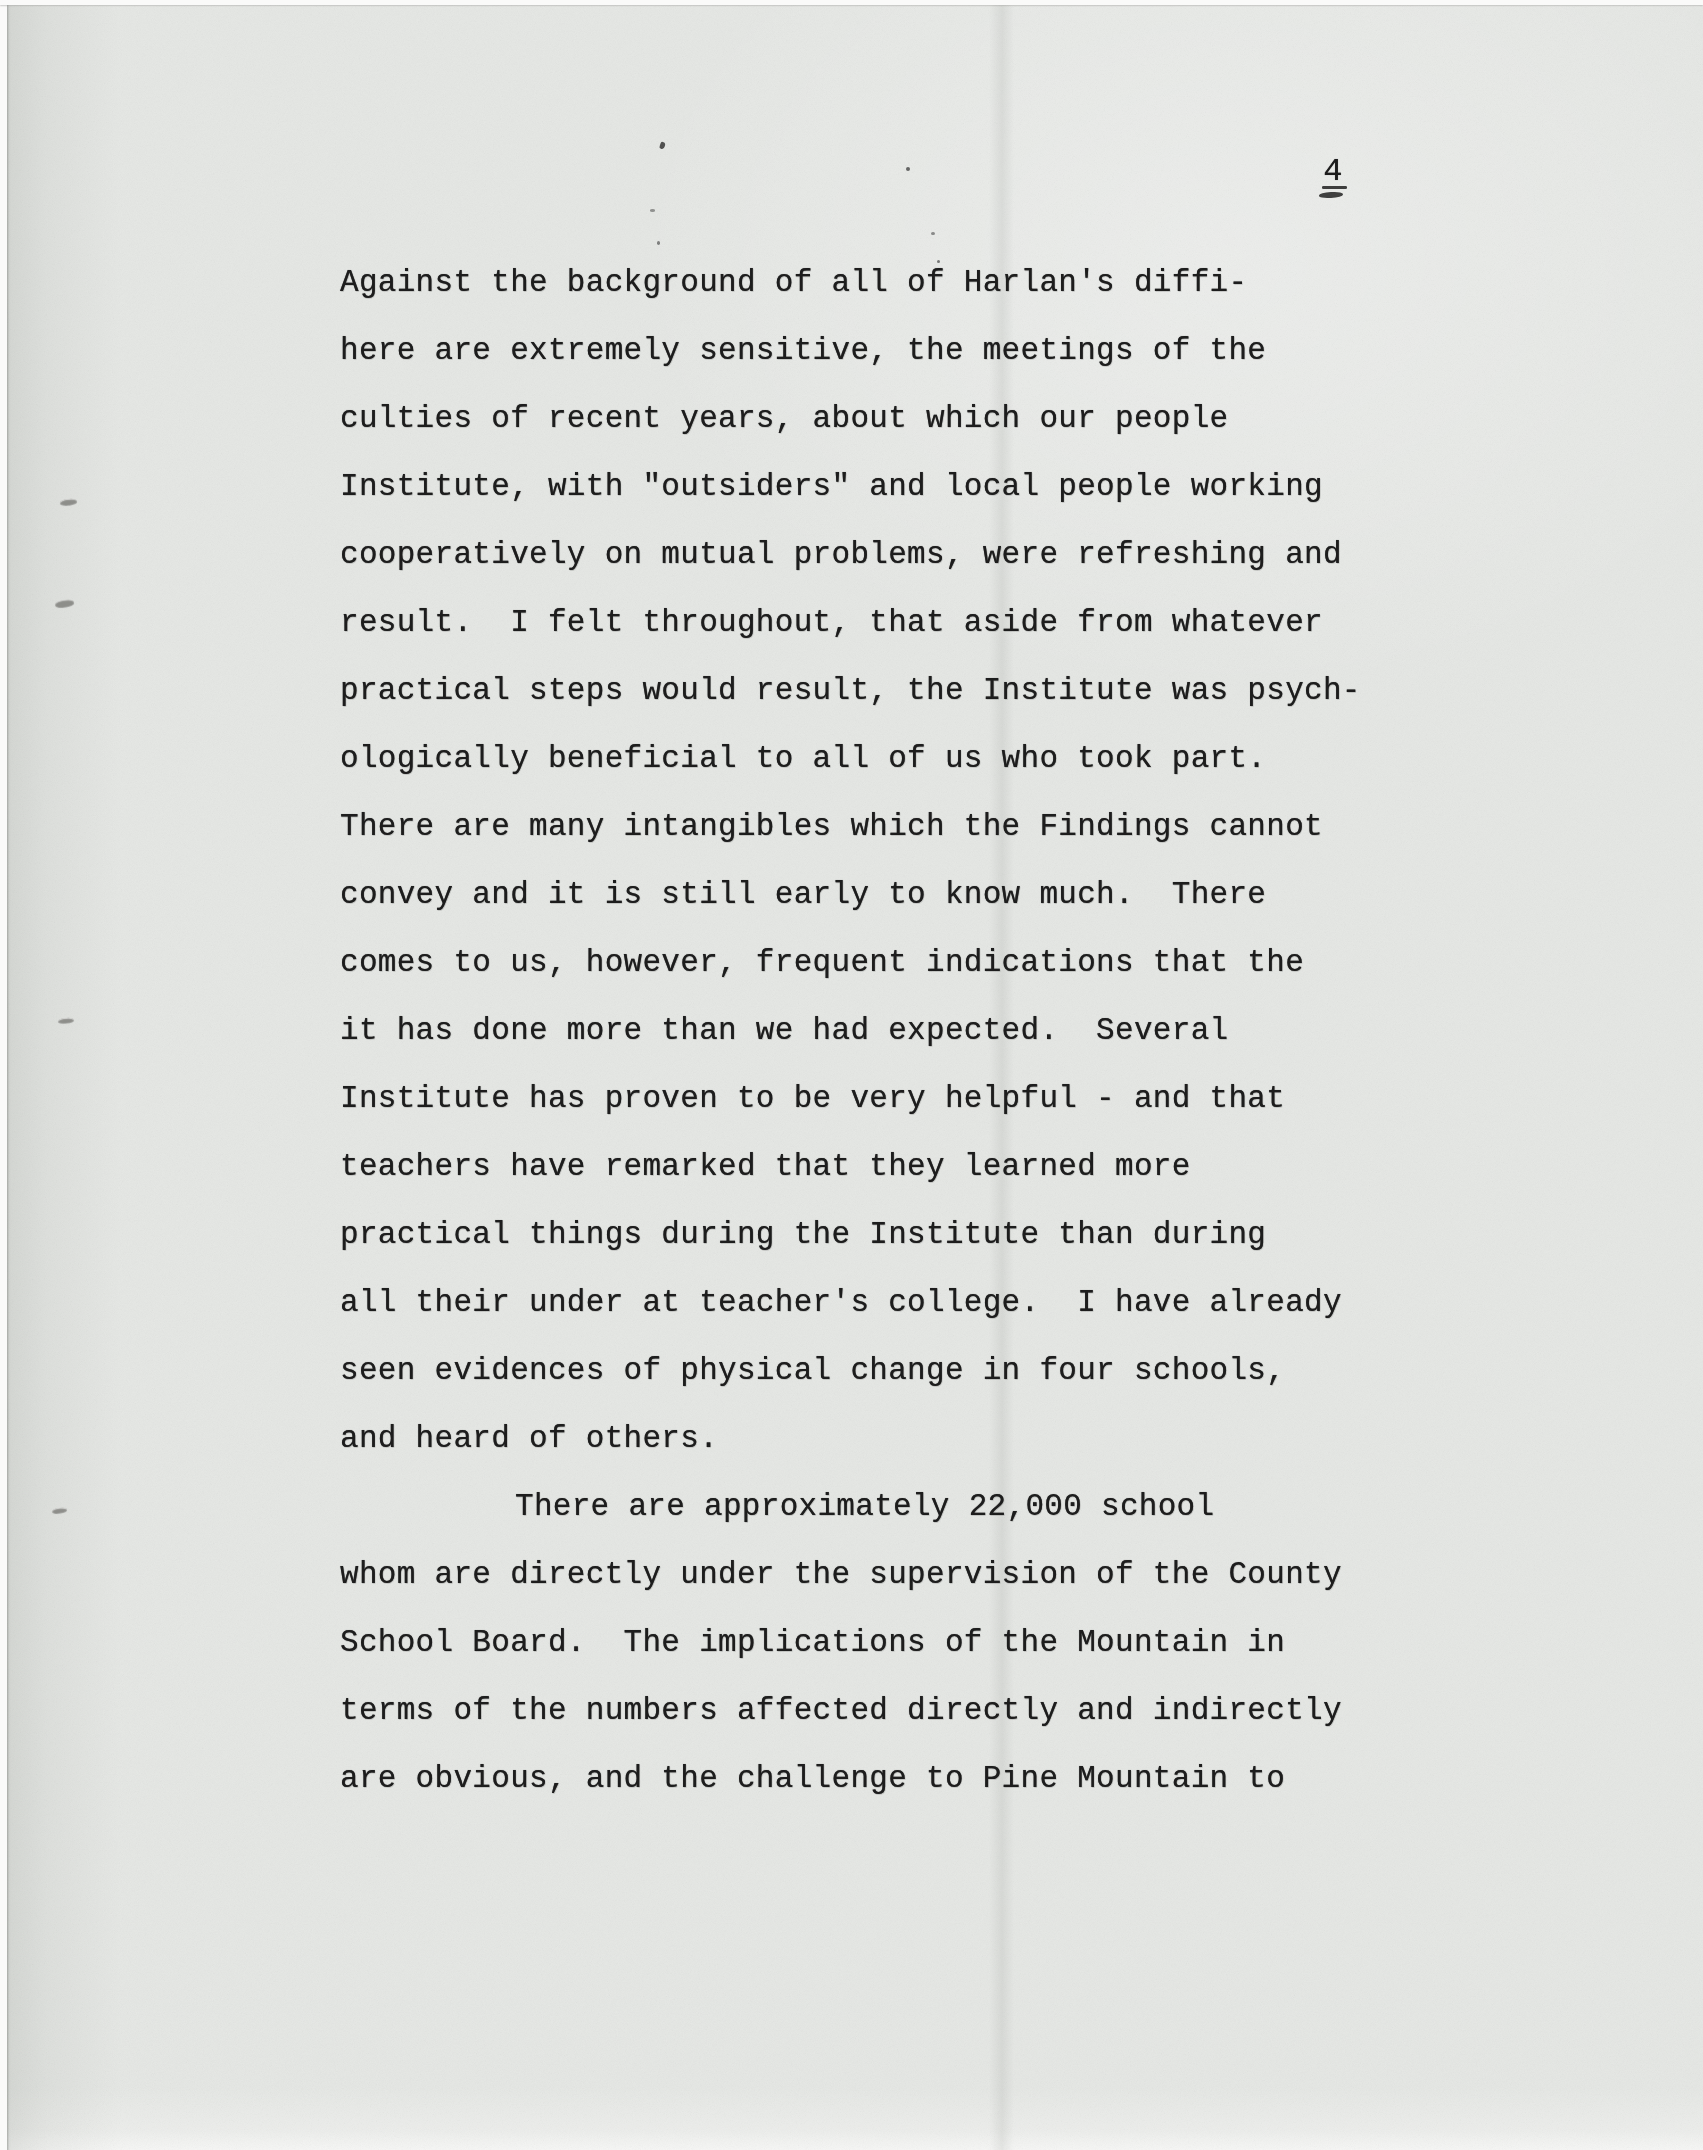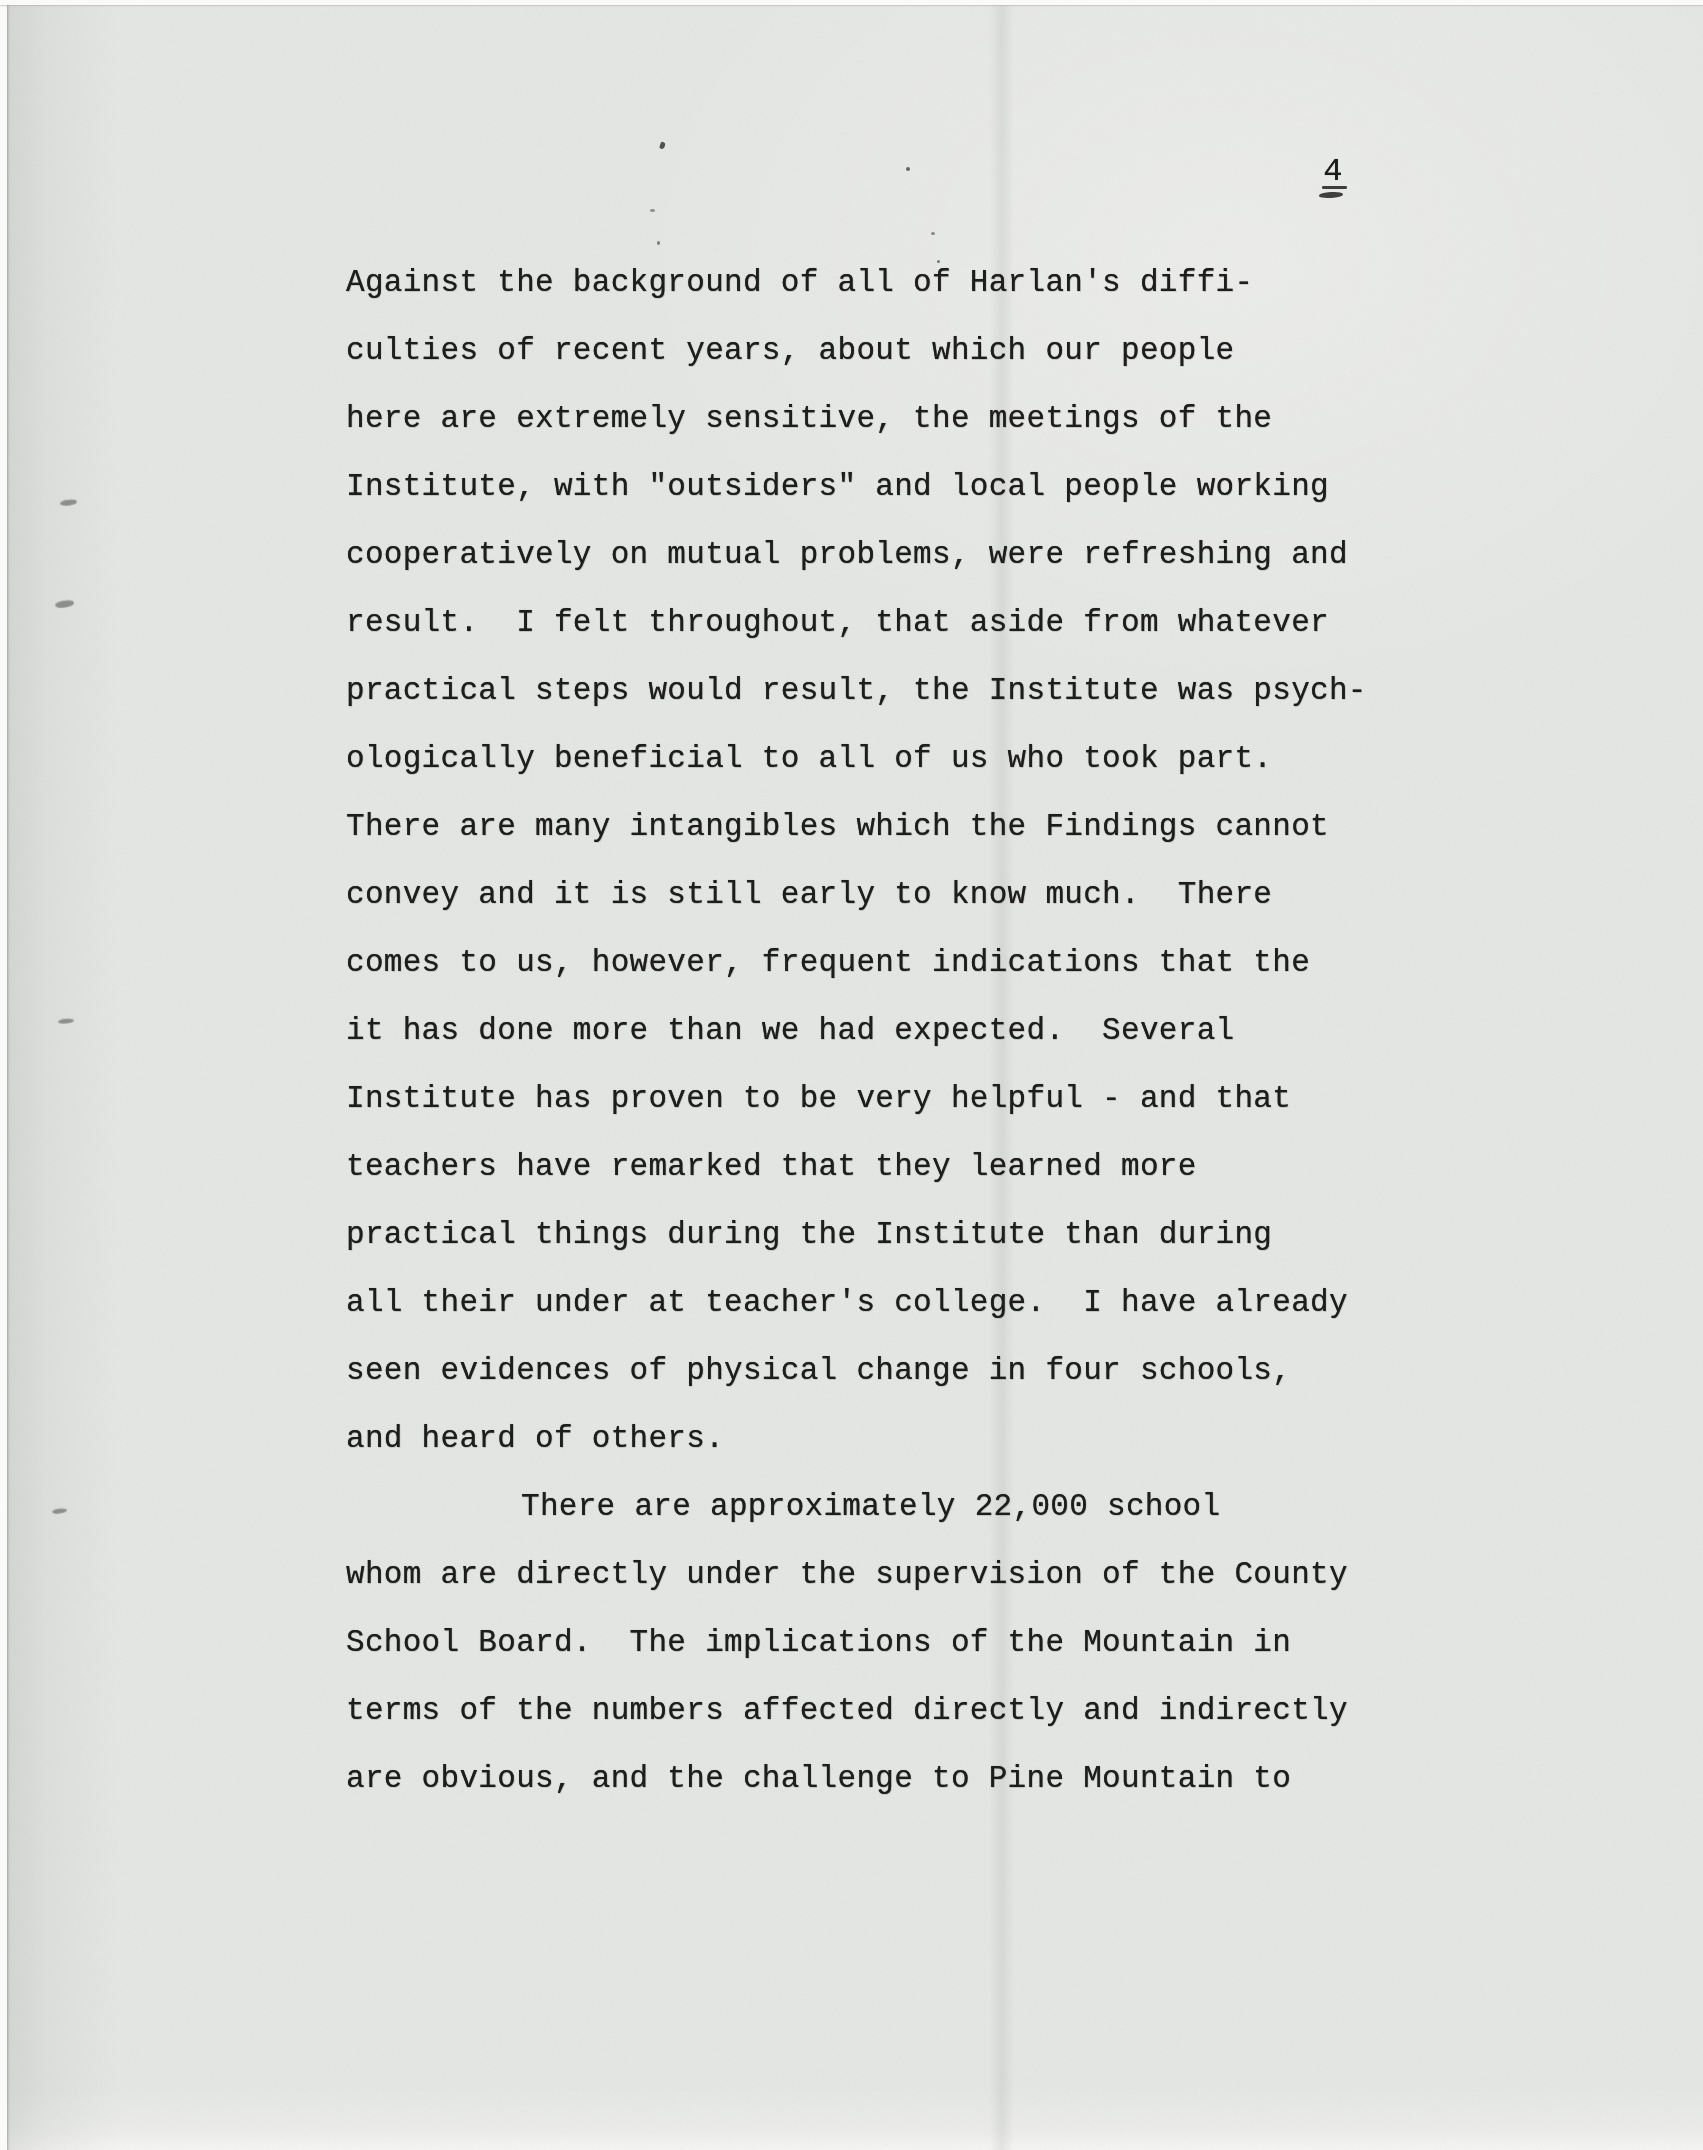--- a/index.html
+++ b/index.html
@@ -59,21 +59,20 @@
     font-family: "Liberation Mono", "DejaVu Sans Mono", monospace;
     font-size: 31px;
     line-height: 68px;
     letter-spacing: 0.3px;
     color: #1d1d1d;
   }
   .line {
     white-space: pre;
     height: 68px;
     text-shadow: 0 0 0.7px rgba(25,25,25,0.75), 0.7px 0.7px 0 rgba(25,25,25,0.12);
-    margin-left: 6px;
   }
   .line.indent { padding-left: 175px; }
   .pagenum-wrap {
     position: absolute;
     left: 1322px;
     top: 157px;
     width: 40px;
     height: 47px;
   }
   .pagenum {
@@ -137,22 +136,22 @@
   <div class="edge-top"></div>
 
   <div class="pagenum-wrap">
     <span class="pagenum">4</span>
     <div class="pagenum-underline"></div>
     <div class="pagenum-smudge"></div>
   </div>
 
   <div class="textblock" id="textblock">
       <div class="line">Against the background of all of Harlan's diffi-</div>
+      <div class="line">here are extremely sensitive, the meetings of the</div>
       <div class="line">culties of recent years, about which our people</div>
-      <div class="line">here are extremely sensitive, the meetings of the</div>
       <div class="line">Institute, with "outsiders" and local people working</div>
       <div class="line">cooperatively on mutual problems, were refreshing and</div>
       <div class="line">result.  I felt throughout, that aside from whatever</div>
       <div class="line">practical steps would result, the Institute was psych-</div>
       <div class="line">ologically beneficial to all of us who took part.</div>
       <div class="line">There are many intangibles which the Findings cannot</div>
       <div class="line">convey and it is still early to know much.  There</div>
       <div class="line">comes to us, however, frequent indications that the</div>
       <div class="line">it has done more than we had expected.  Several</div>
       <div class="line">Institute has proven to be very helpful - and that</div>

